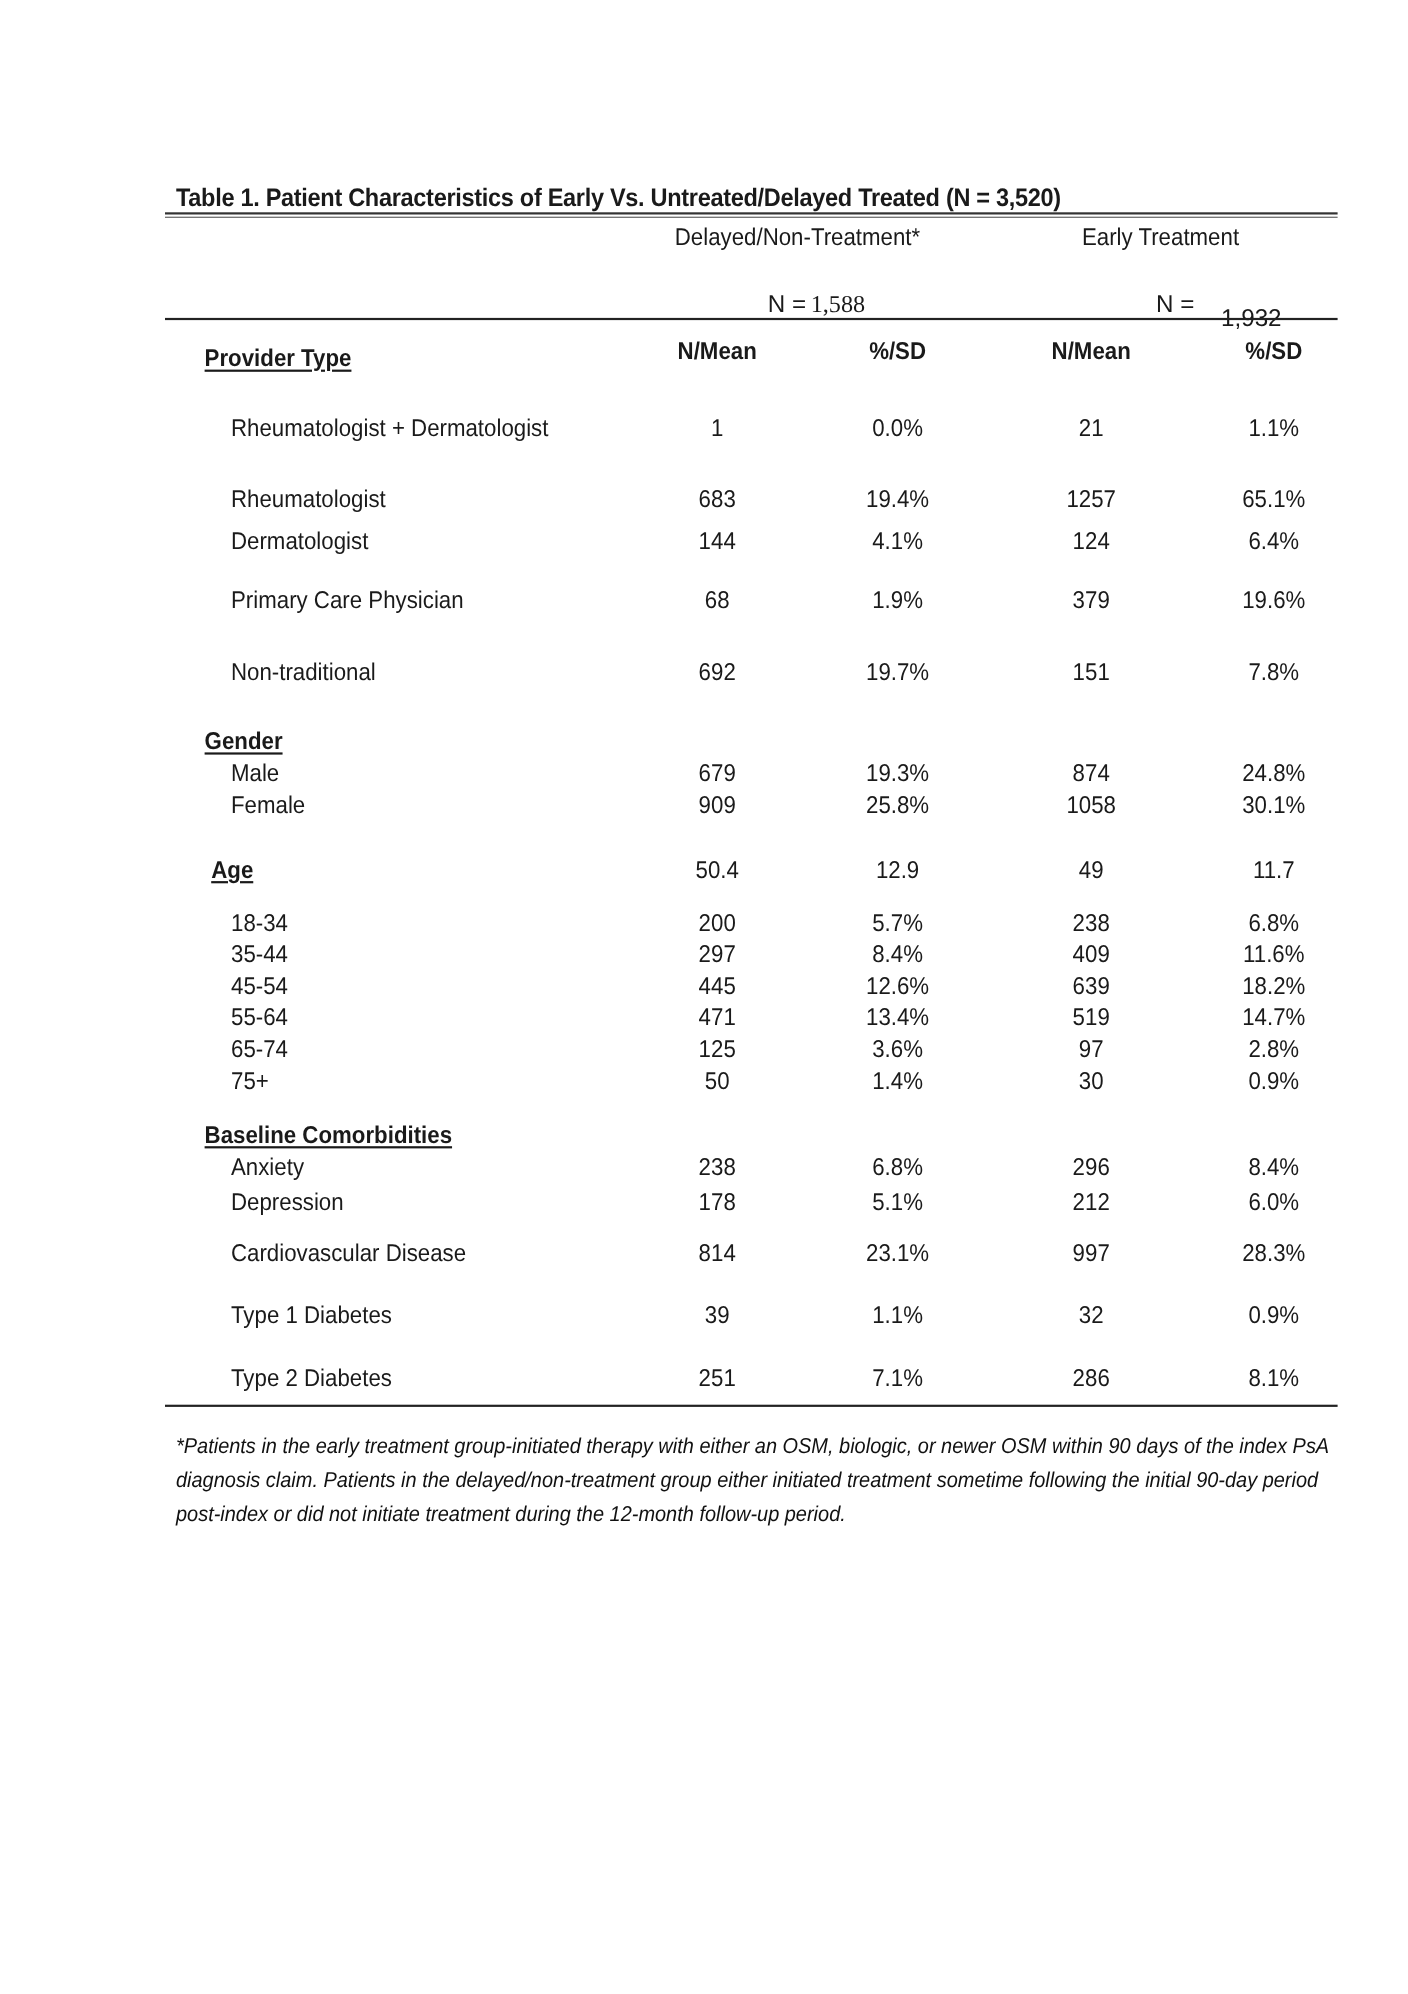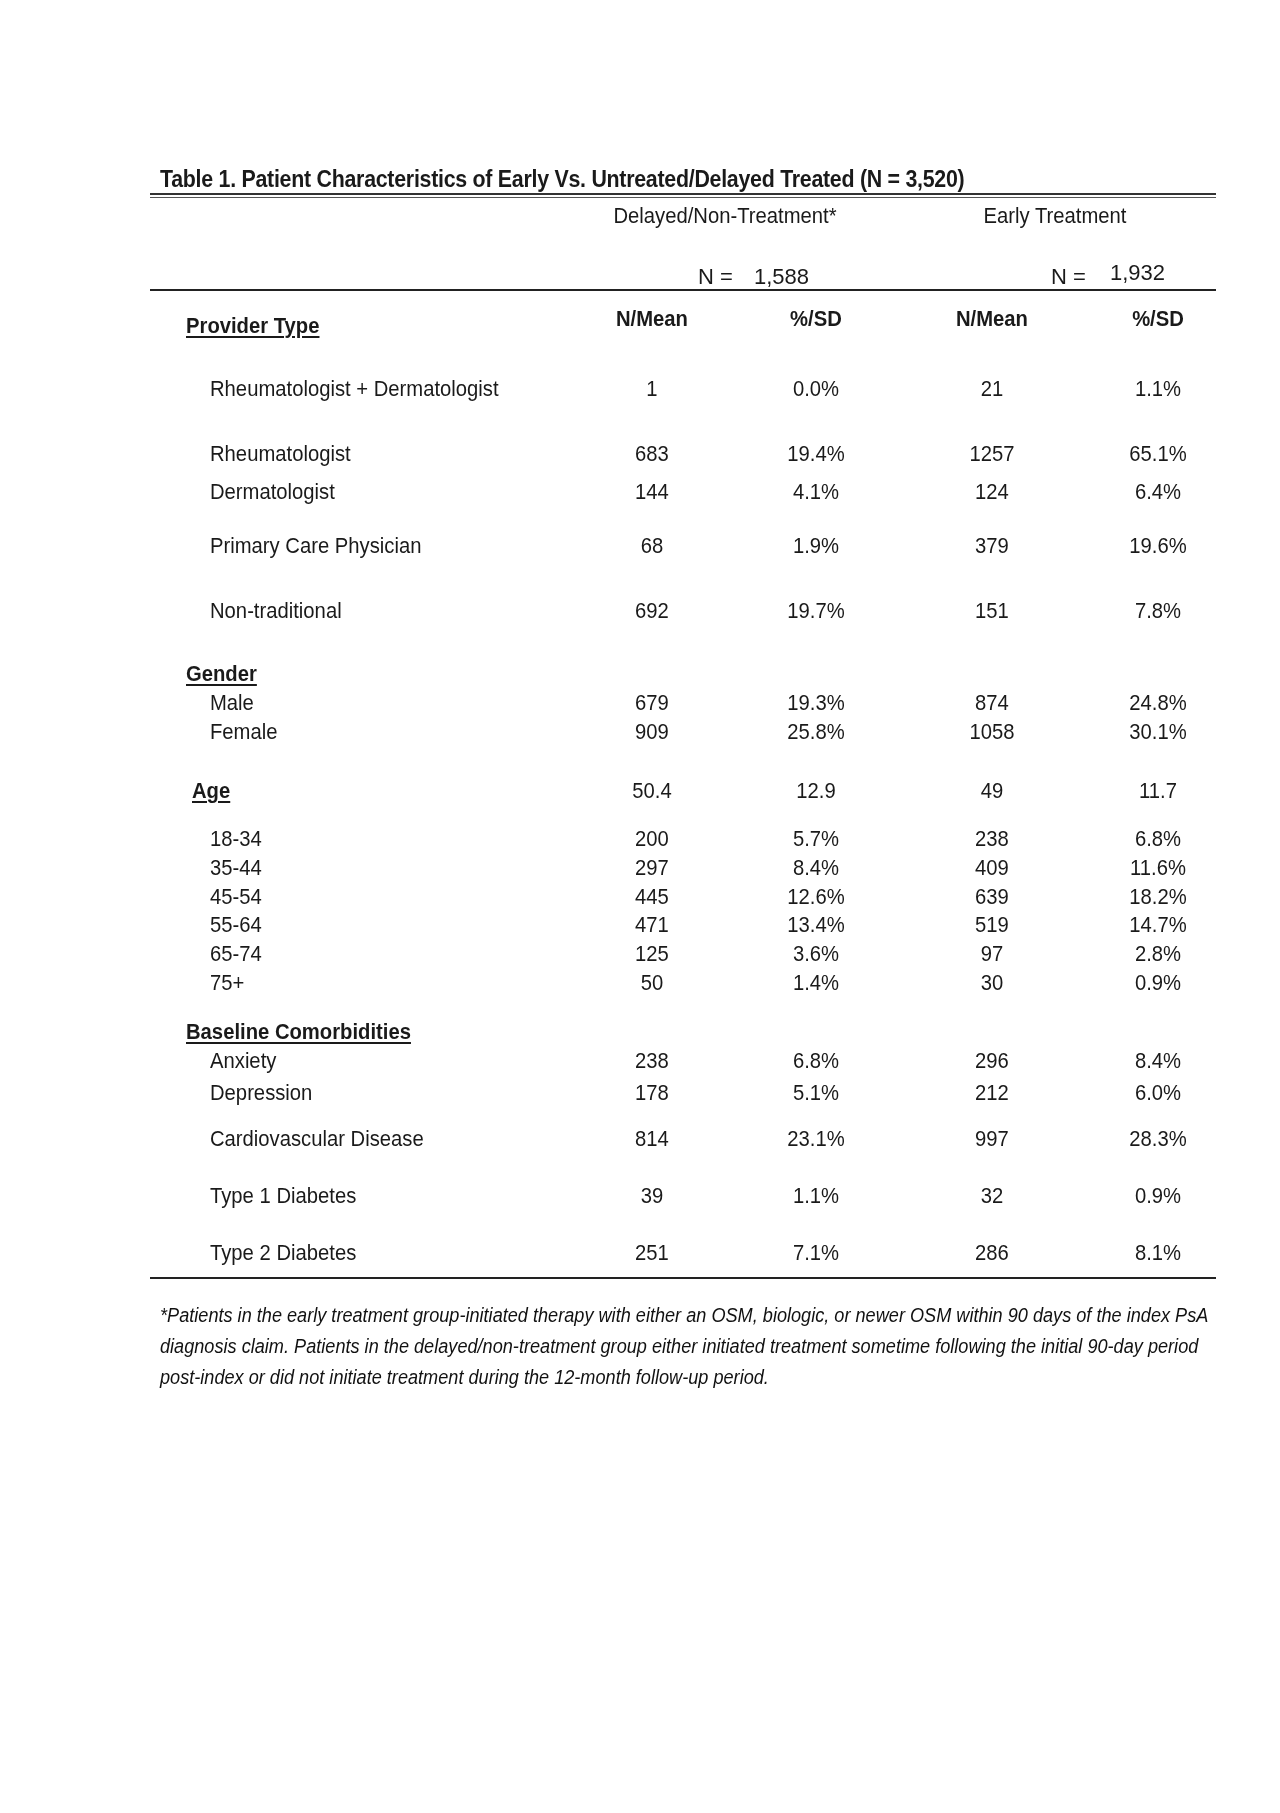--- a/index.html
+++ b/index.html
@@ -65,23 +65,23 @@
 
 <div class="page">
 
   <div class="abs title">Table 1. Patient Characteristics of Early Vs. Untreated/Delayed Treated (N = 3,520)</div>
   <div class="abs rule-double"></div>
 
   <div class="abs col-group" style="left:575px; top:203px; width:300px;">Delayed/Non-Treatment*</div>
   <div class="abs col-group" style="left:905px; top:203px; width:300px;">Early Treatment</div>
 
   <div class="abs n-label" style="left:698px; top:264px;">N =</div>
-  <div class="abs n-label" style="left:754px; top:264px;">1,588</div>
+  <div class="abs n-label" style="left:737px; top:264px;font-family:Liberation Serif, serif;">1,588</div>
   <div class="abs n-label" style="left:1051px; top:264px;">N =</div>
-  <div class="abs n-label" style="left:1110px; top:260px;">1,932</div>
+  <div class="abs n-label" style="left:1110px; top:276px;">1,932</div>
 
   <div class="abs rule" style="top:289px;"></div>
 
   <div class="abs hdr val" style="left:592px; top:306px;">N/Mean</div>
   <div class="abs hdr val" style="left:756px; top:306px;">%/SD</div>
   <div class="abs hdr val" style="left:932px; top:306px;">N/Mean</div>
   <div class="abs hdr val" style="left:1098px; top:306px;">%/SD</div>
 
   <div class="abs section" style="left:186px; top:313px;">Provider Type</div>
 

